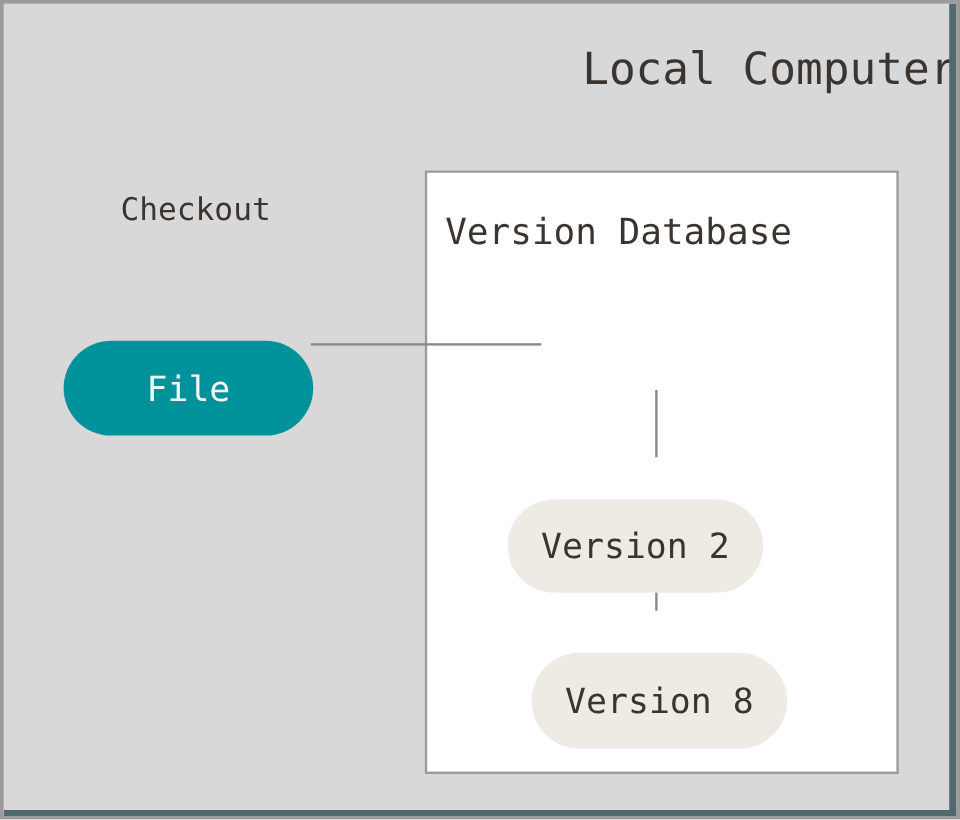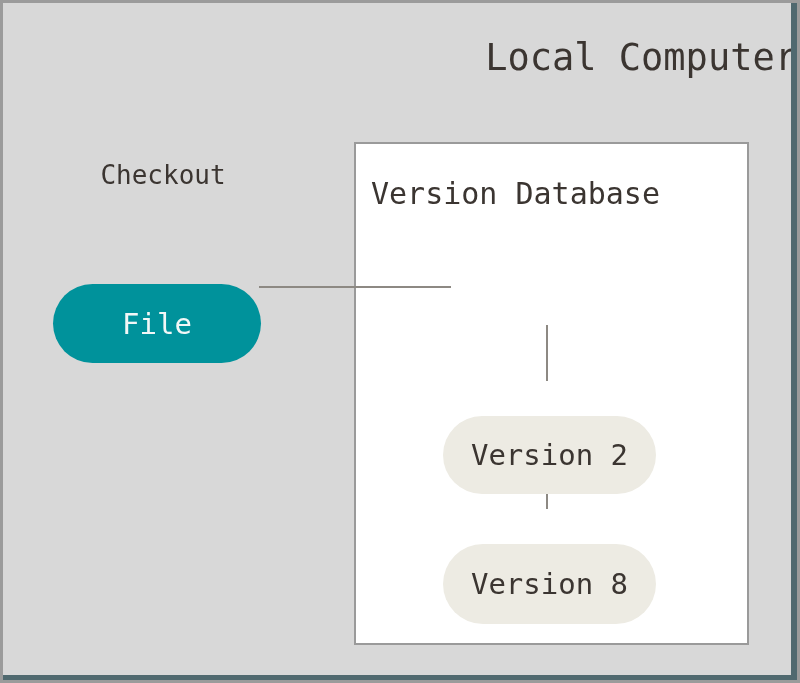--- a/index.html
+++ b/index.html
@@ -103,21 +103,21 @@
   .pill-teal {
     background: var(--node-teal);
     color: var(--text-on-teal);
   }
   .pill-light {
     background: var(--node-light);
     color: var(--text-dark);
   }
   .file-pill { left: 50px; top: 245px; width: 208px; height: 79px; }
   .v3-pill   { left: 440px; top: 245px; width: 213px; height: 78px; }
-  .v2-pill   { left: 440px; top: 377px; width: 213px; height: 78px; }
+  .v2-pill   { left: 420px; top: 377px; width: 213px; height: 78px; }
   .v1-pill   { left: 440px; top: 505px; width: 213px; height: 80px; }
 </style>
 </head>
 <body>
 
 <div class="canvas">
 
   <div class="diagram-title">Local Computer</div>
 
   <div class="section-label checkout-label">Checkout</div>

